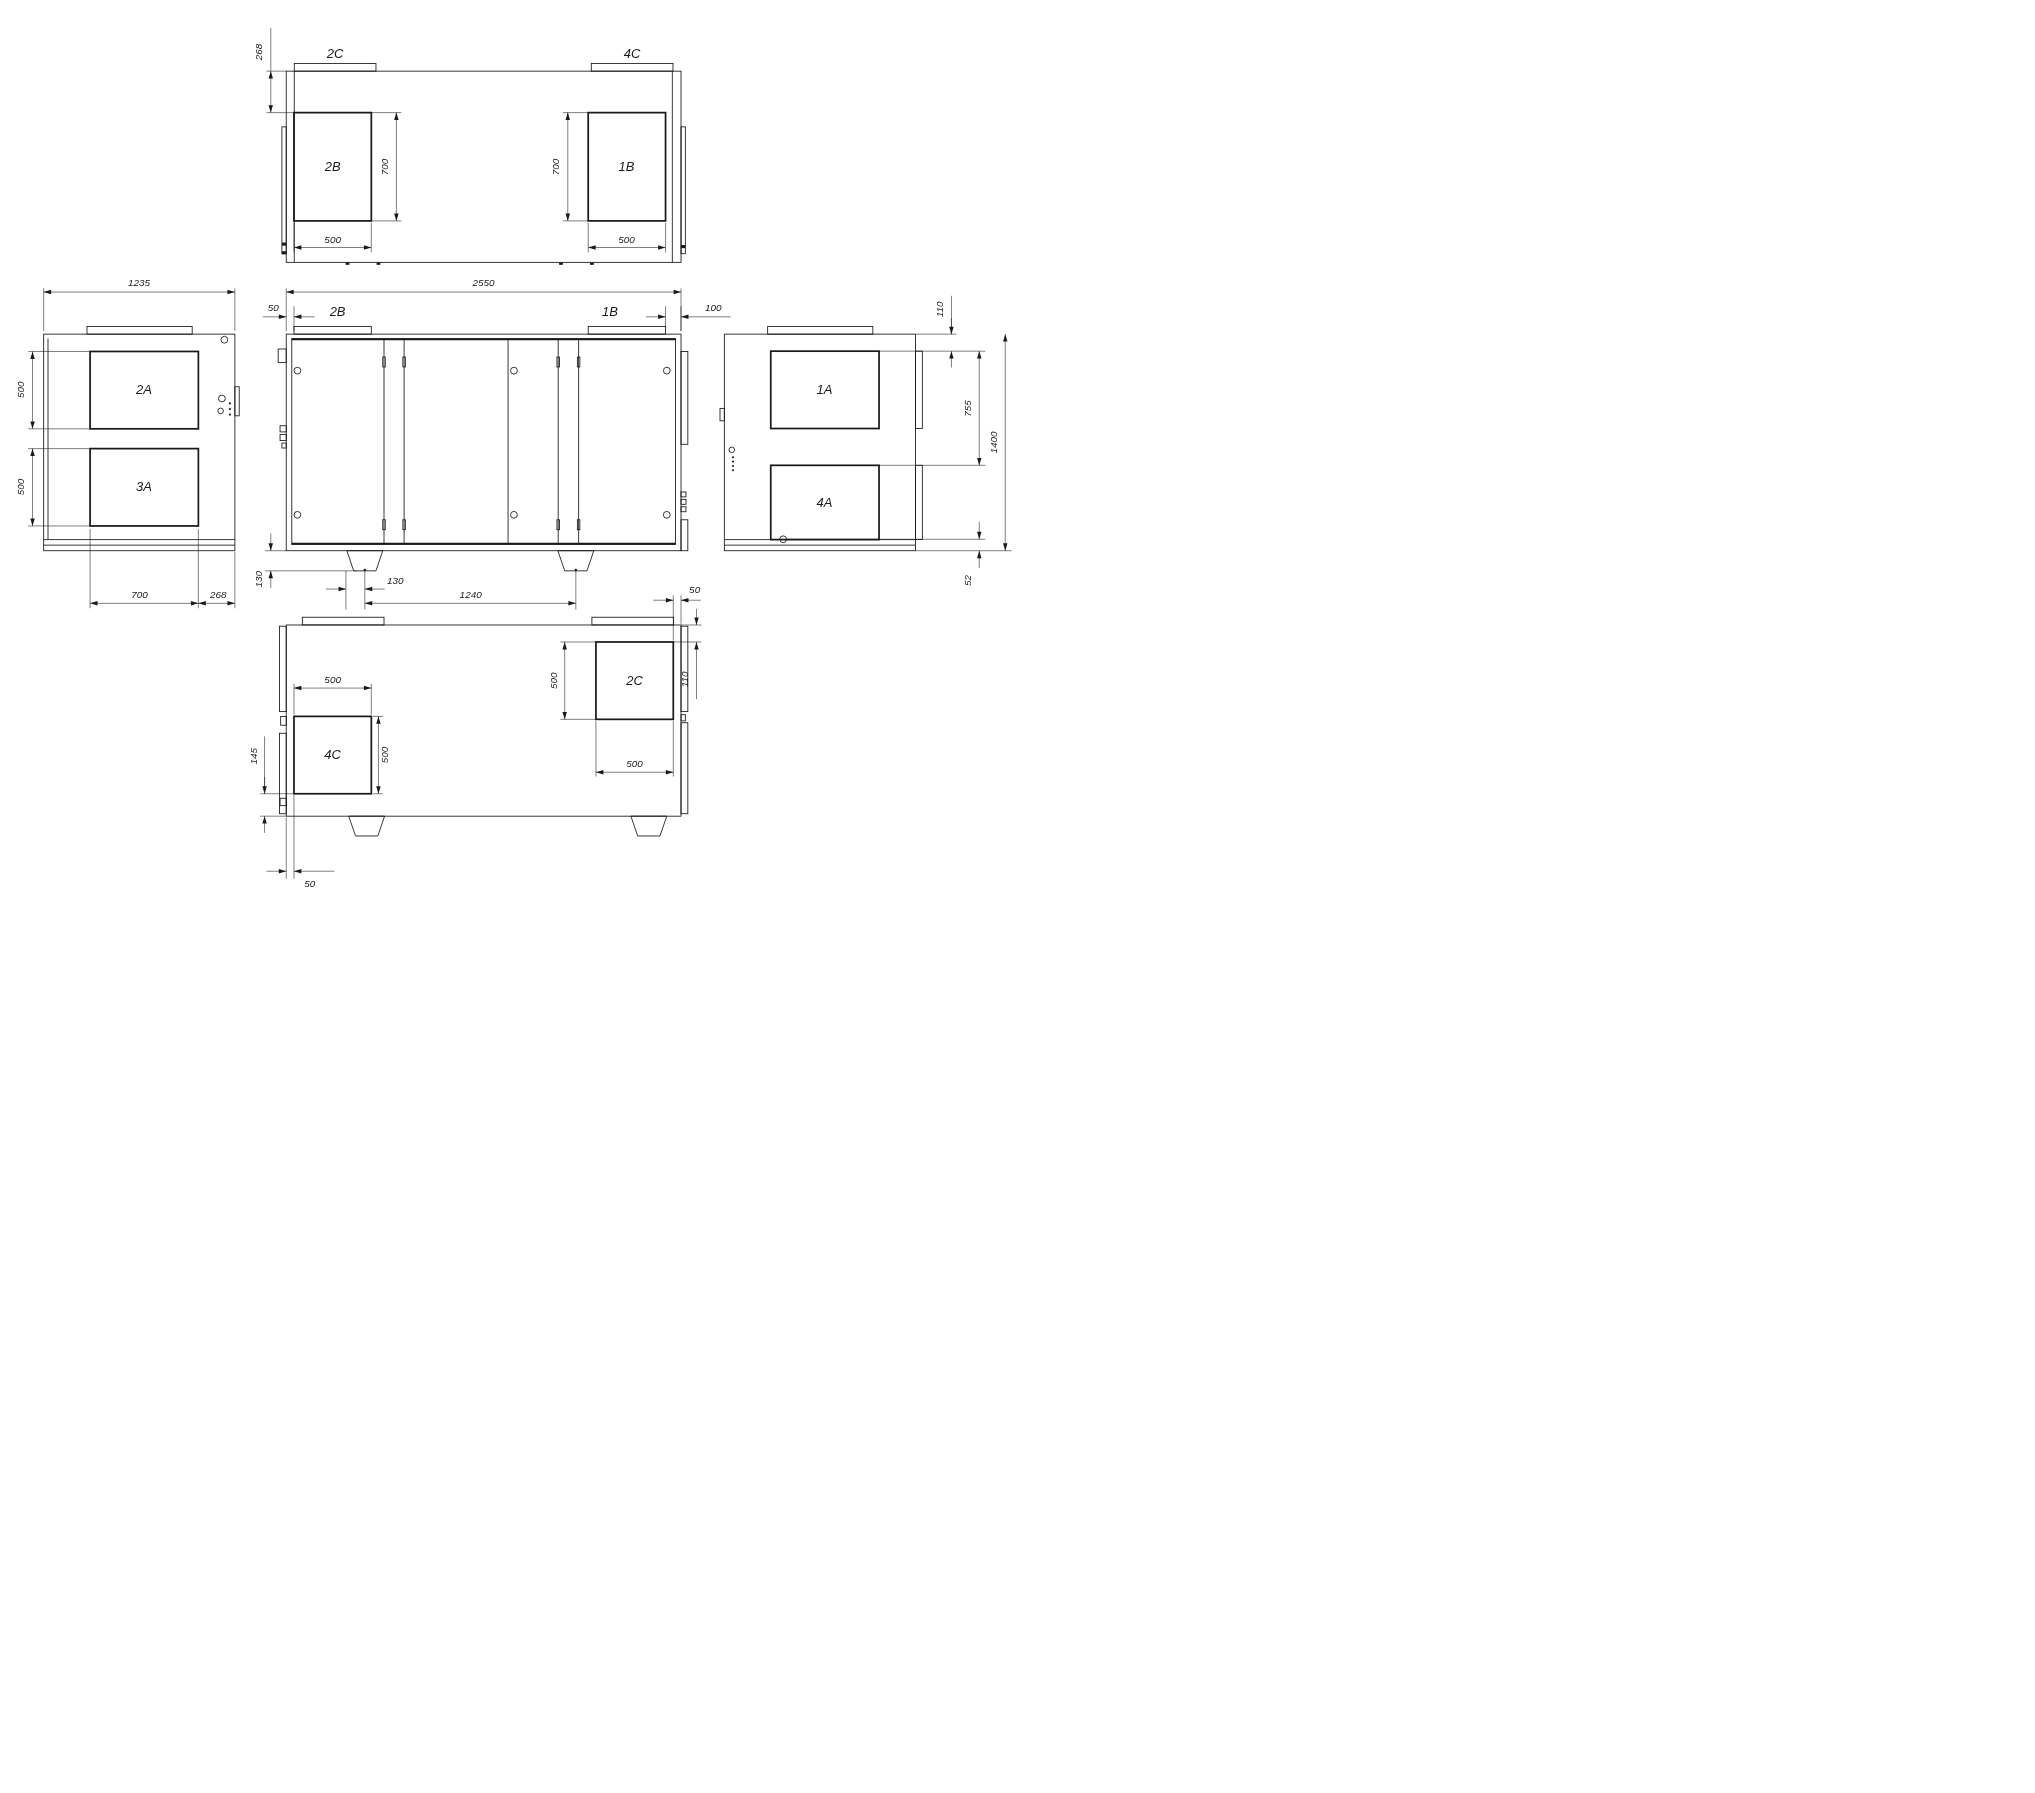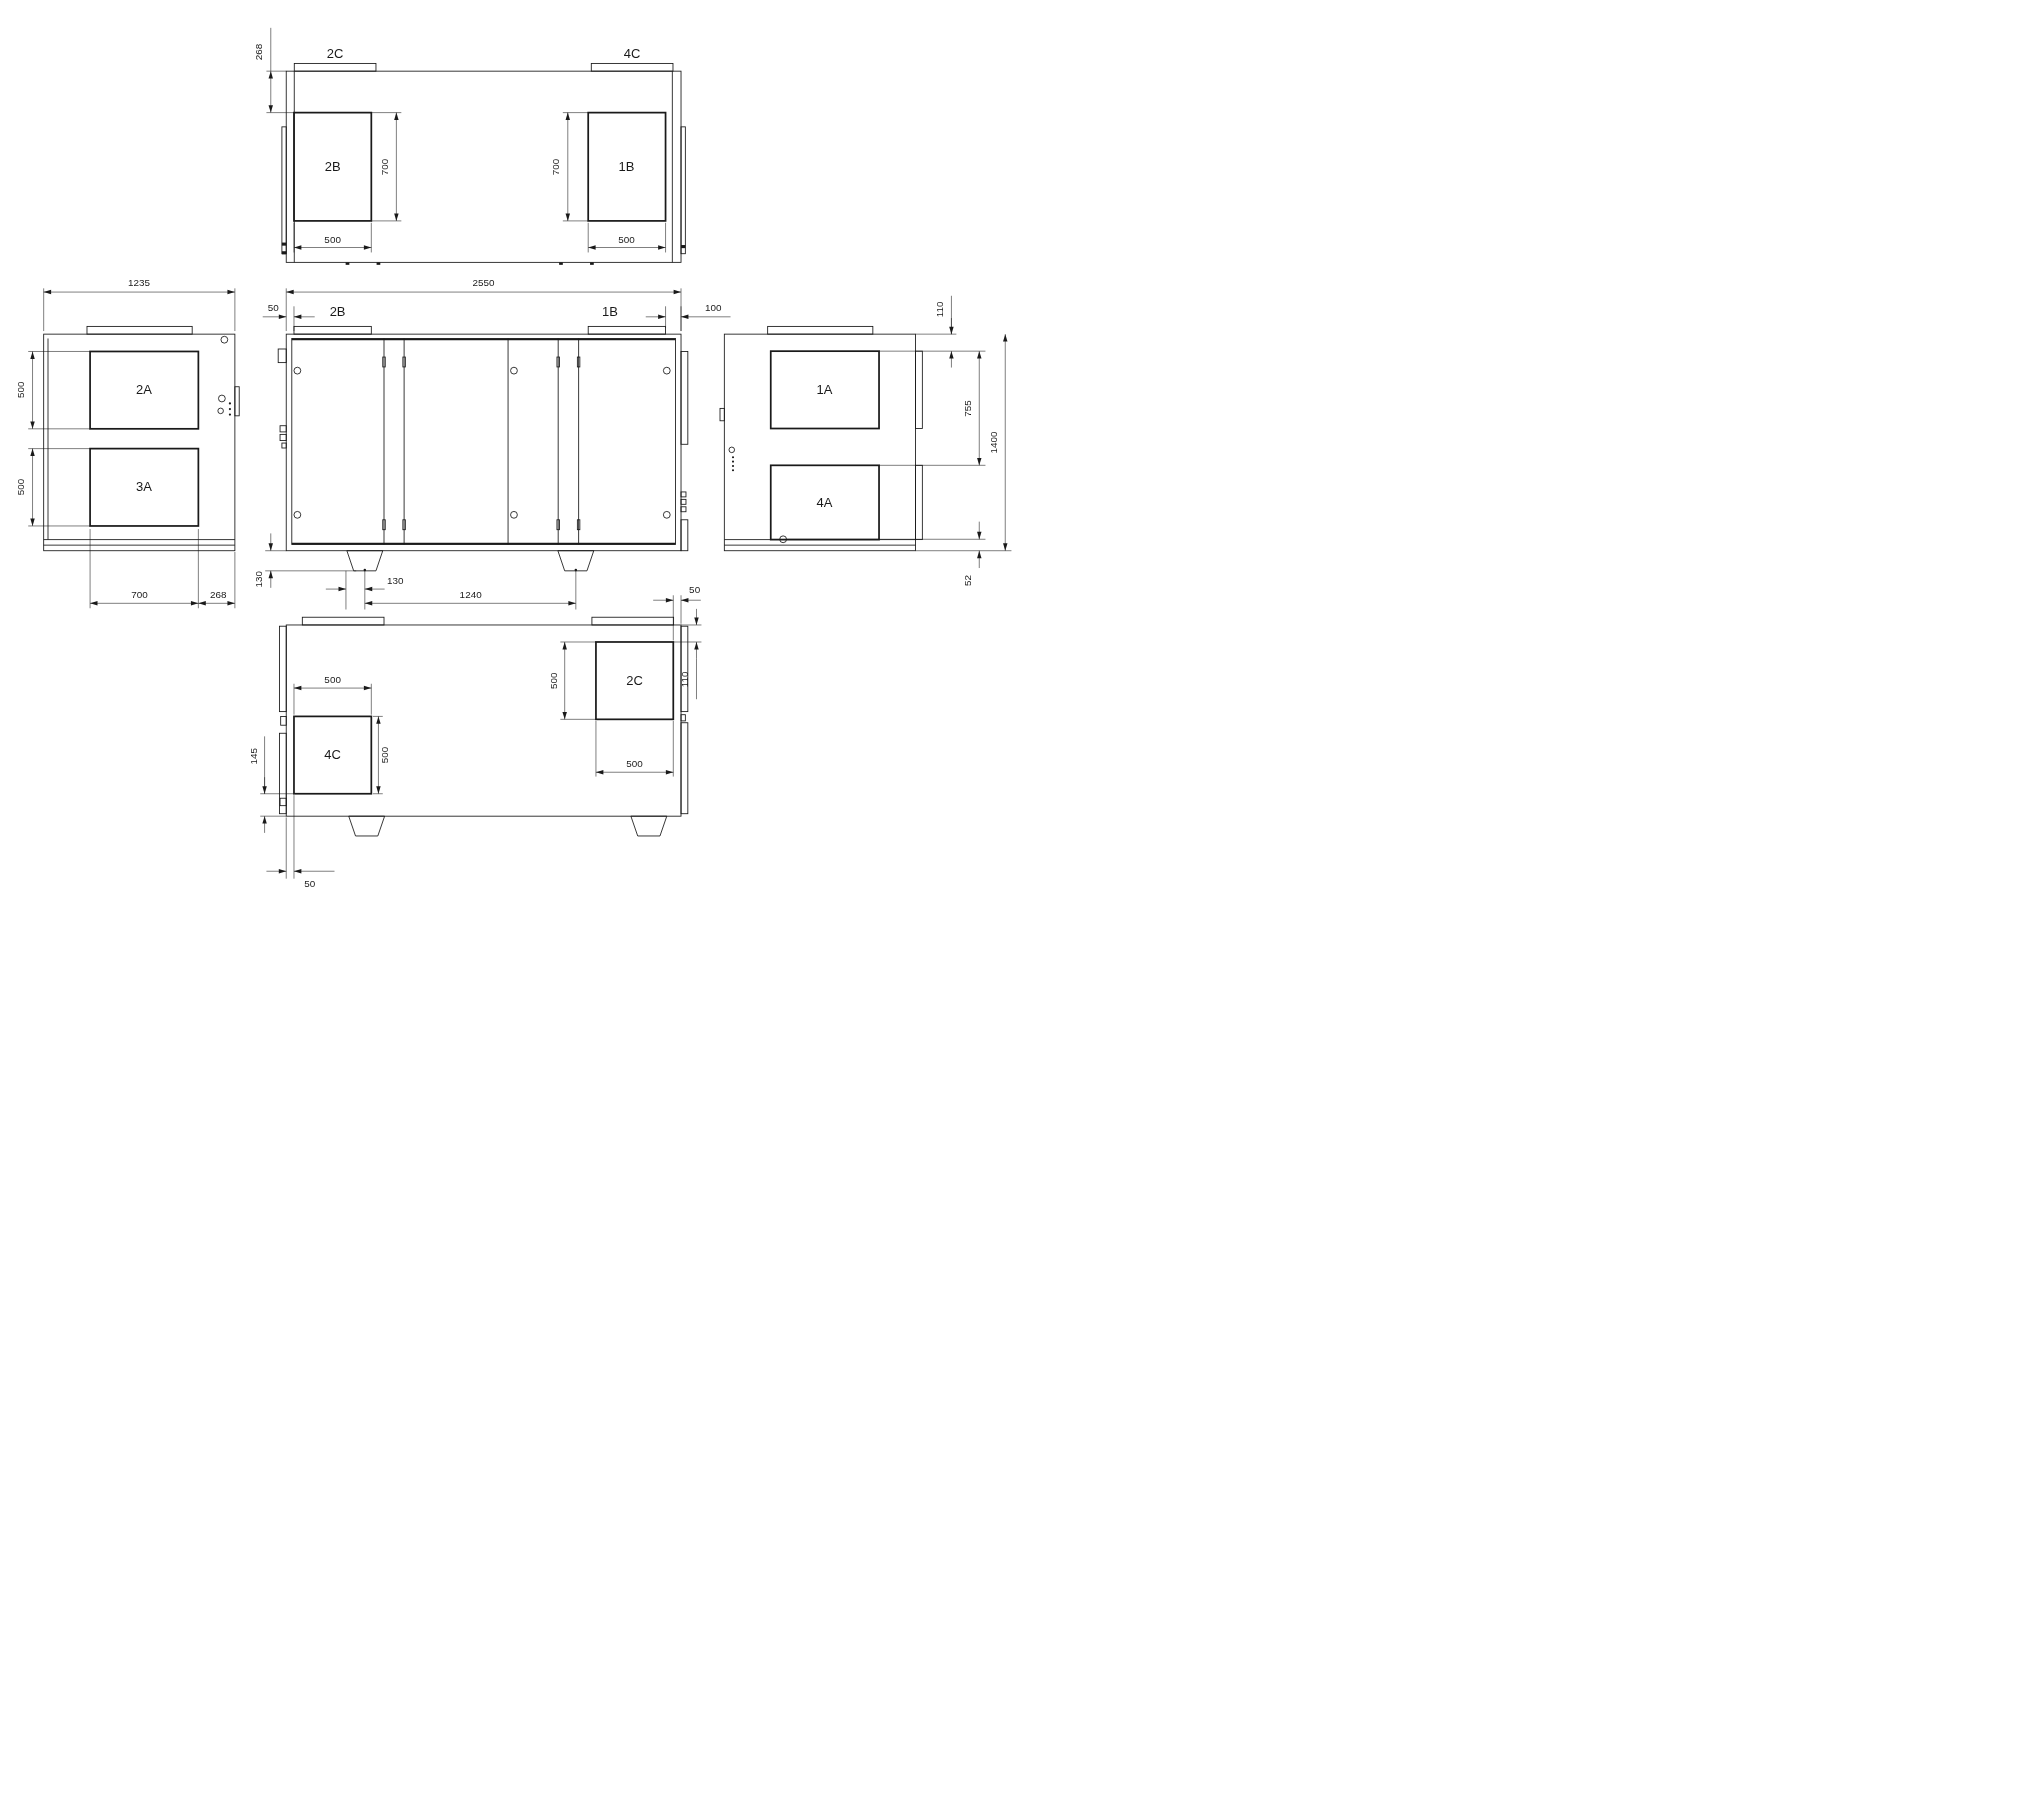--- a/index.html
+++ b/index.html
@@ -1,16 +1,16 @@
 <!DOCTYPE html>
 <html style="font-size:10px"><head>
 <meta charset="utf-8">
 <style>
   html,body{margin:0;padding:0;background:#ffffff;}
-  .page{width:1018px;height:896px;background:#ffffff;position:relative;font-family:"Liberation Sans",sans-serif;}
+  .page{width:1018px;height:896px;background:#ffffff;position:relative;font-family:"Liberation Sans",sans-serif;font-style:italic;}
   svg{display:block;}
   .ln{stroke:#1a1a1a;stroke-width:1.4;fill:none;}
   .thick{stroke:#1a1a1a;stroke-width:2.8;fill:none;}
   .dim{stroke:#1a1a1a;stroke-width:0.9;fill:none;}
   .fillk{fill:#1a1a1a;stroke:none;}
   text.d{font-family:"Liberation Sans",sans-serif;font-size:16px;fill:#1a1a1a;}
   text.lbl{font-family:"Liberation Sans",sans-serif;font-size:21px;fill:#1a1a1a;}
 </style>
 </head>
 <body>

